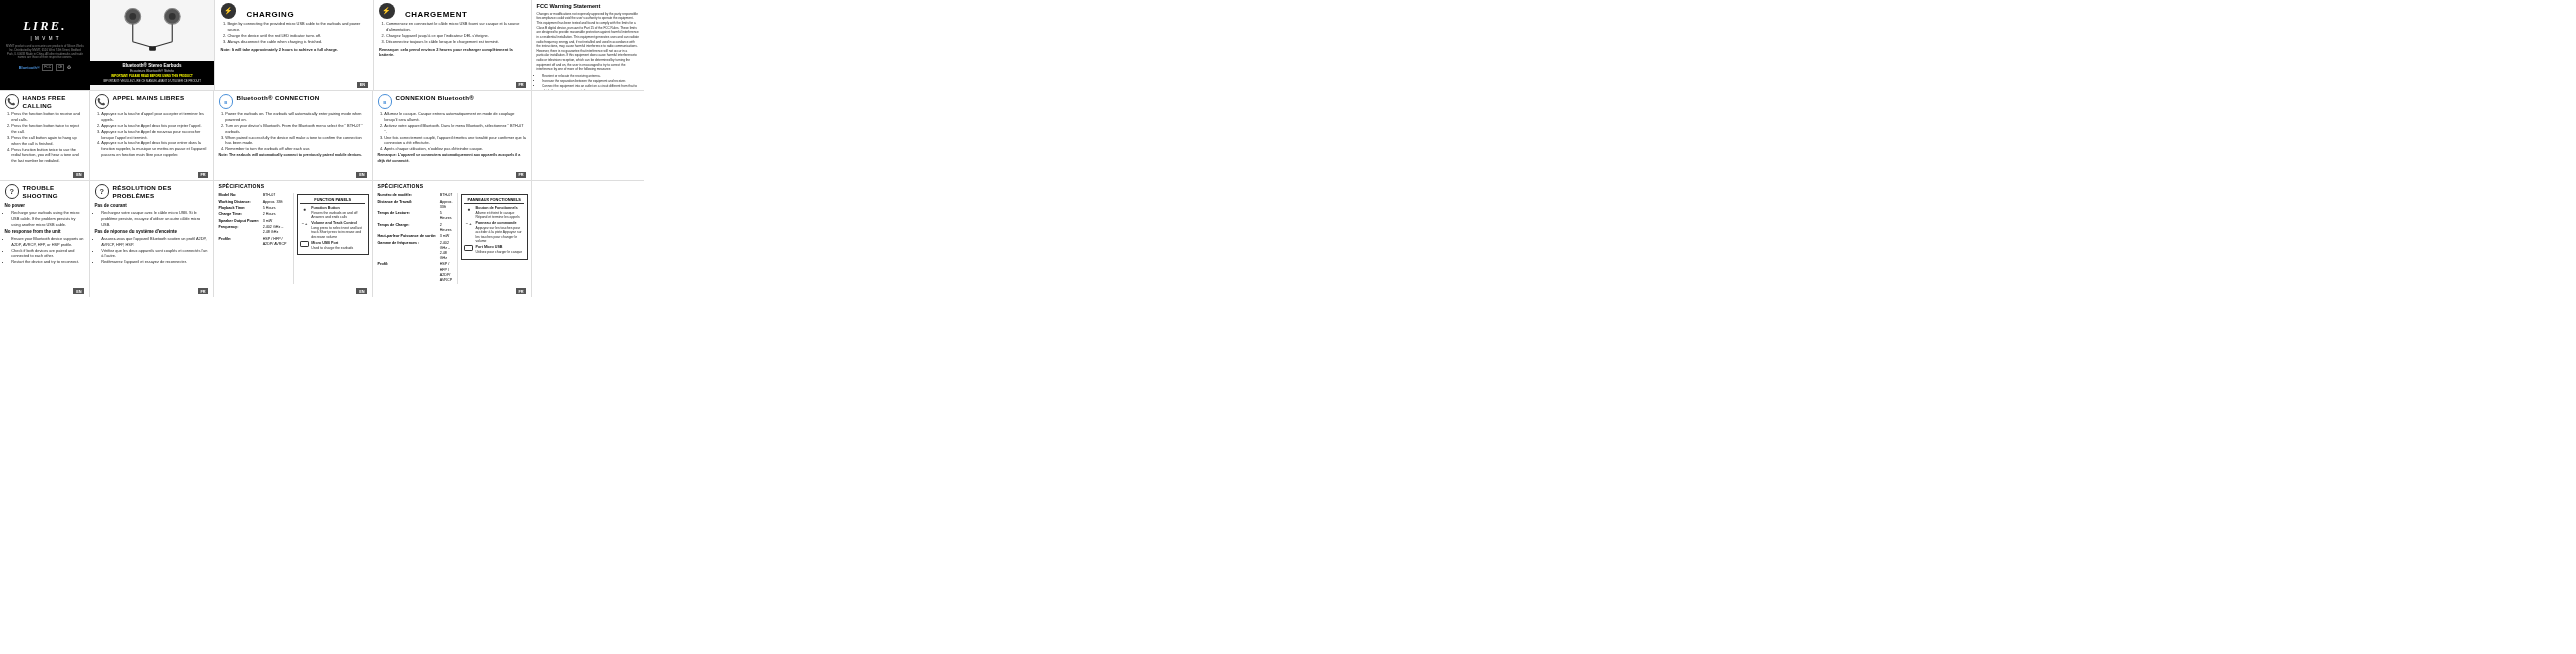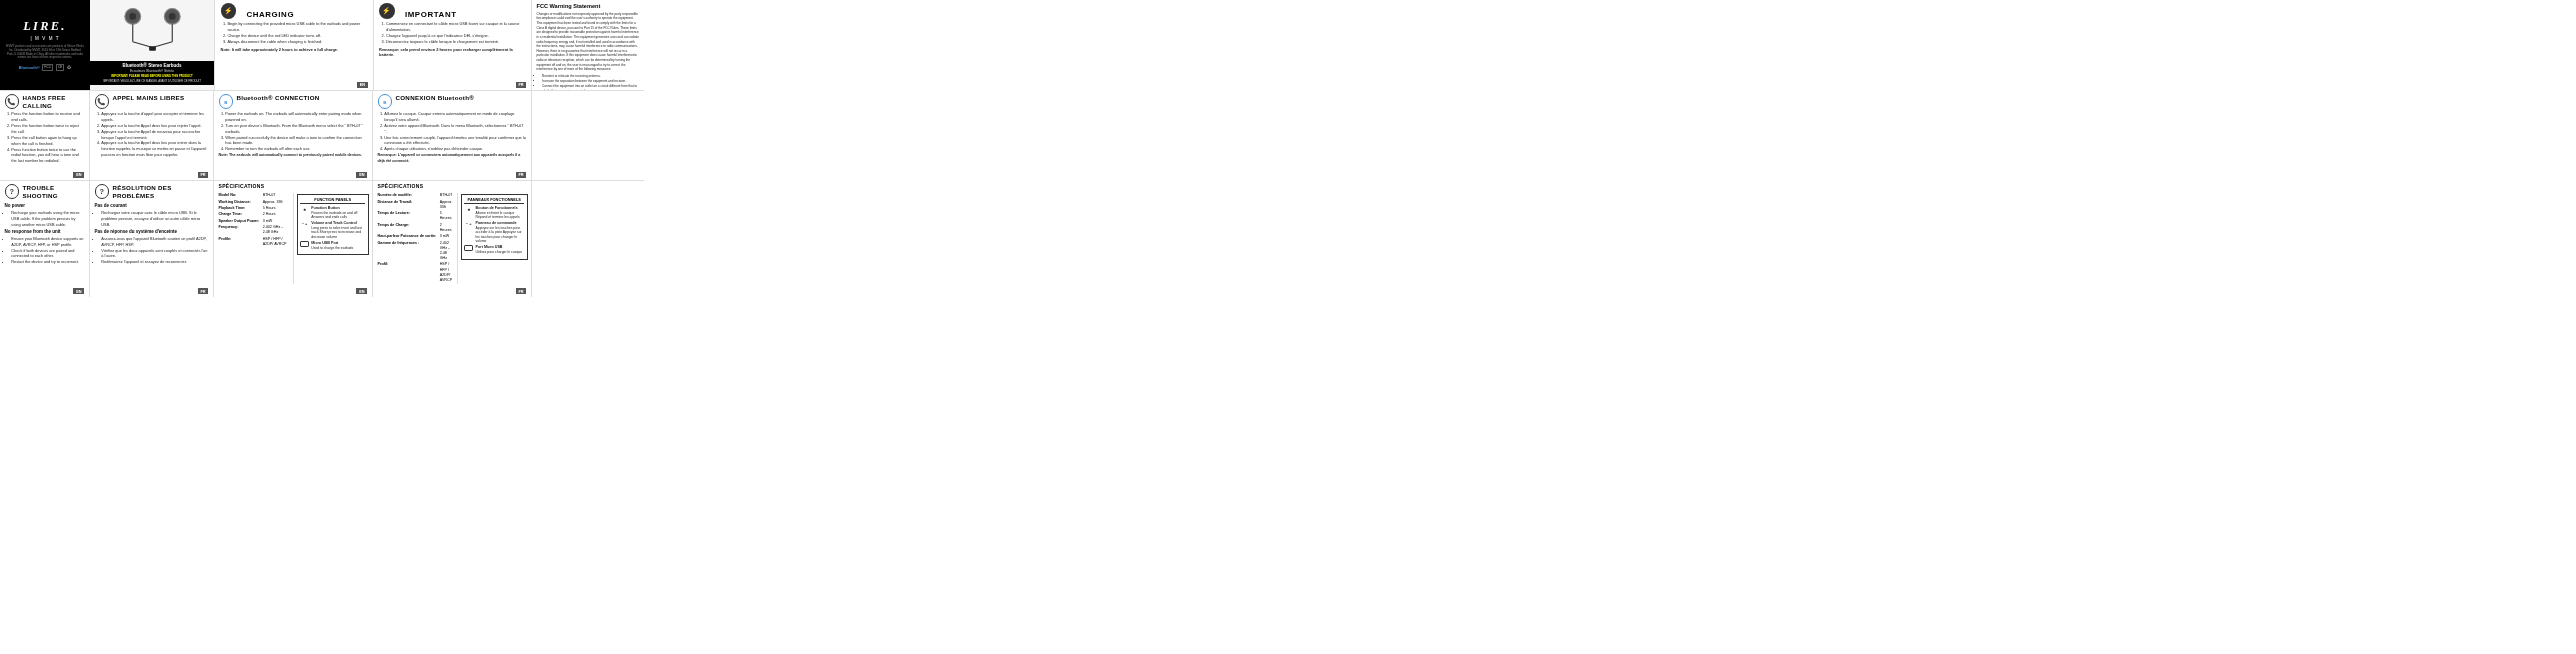--- a/index.html
+++ b/index.html
@@ -518,21 +518,21 @@
       </div>
       <div class="lang-badge-row">
         <span class="lang-badge">EN</span>
       </div>
     </div>
 
     <div class="chargement-section">
       <div class="section-header">
         <div class="section-icon">⚡</div>
         <div>
-          <div class="section-title">IMPORTANT</div>
+          <div class="section-title">CHARGEMENT</div>
         </div>
       </div>
       <div class="section-content">
         <ol>
           <li>Commencez en connectant le câble micro USB fourni sur casque et la source d'alimentation.</li>
           <li>Chargez l'appareil jusqu'à ce que l'indicateur DEL s'éteigne.</li>
           <li>Déconnectez toujours le câble lorsque le chargement est terminé.</li>
         </ol>
         <div class="note">
           <span>Remarque:</span>

